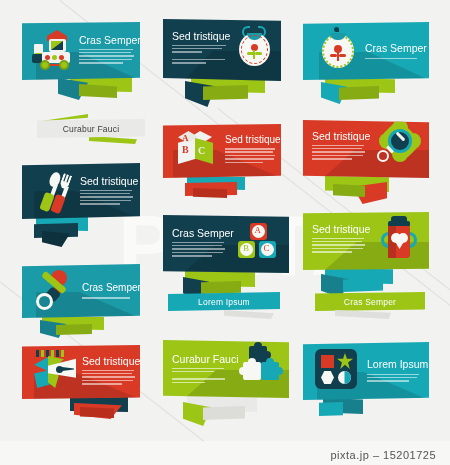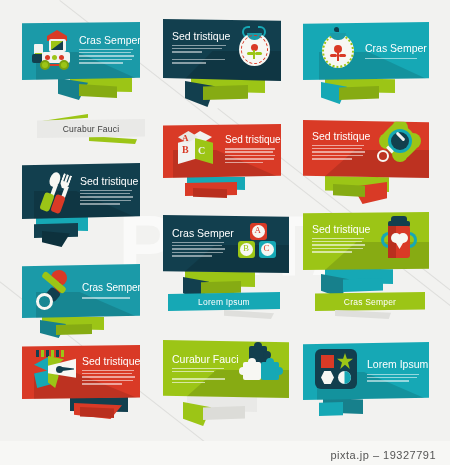--- a/index.html
+++ b/index.html
@@ -446,15 +446,15 @@
         <div class="lines" style="margin-top:4px;">
           <div class="ln" style="width:52px;background:rgba(255,255,255,.55)"></div>
           <div class="ln" style="width:50px;background:rgba(255,255,255,.55)"></div>
           <div class="ln" style="width:42px;background:rgba(255,255,255,.55)"></div>
         </div>
       </div>
     </div>
   </div>
 
   <div style="position:absolute;left:0;bottom:0;width:450px;height:24px;background:#f7f7f5;"></div>
-  <div style="position:absolute;right:14px;bottom:4px;font-size:11px;color:#555;letter-spacing:.5px;font-family:'Liberation Sans',sans-serif;">pixta.jp – 19327791</div>
+  <div style="position:absolute;right:14px;bottom:4px;font-size:11px;color:#555;letter-spacing:.5px;font-family:'Liberation Sans',sans-serif;">pixta.jp – 15201725</div>
 
 </div>
 
 </body></html>

